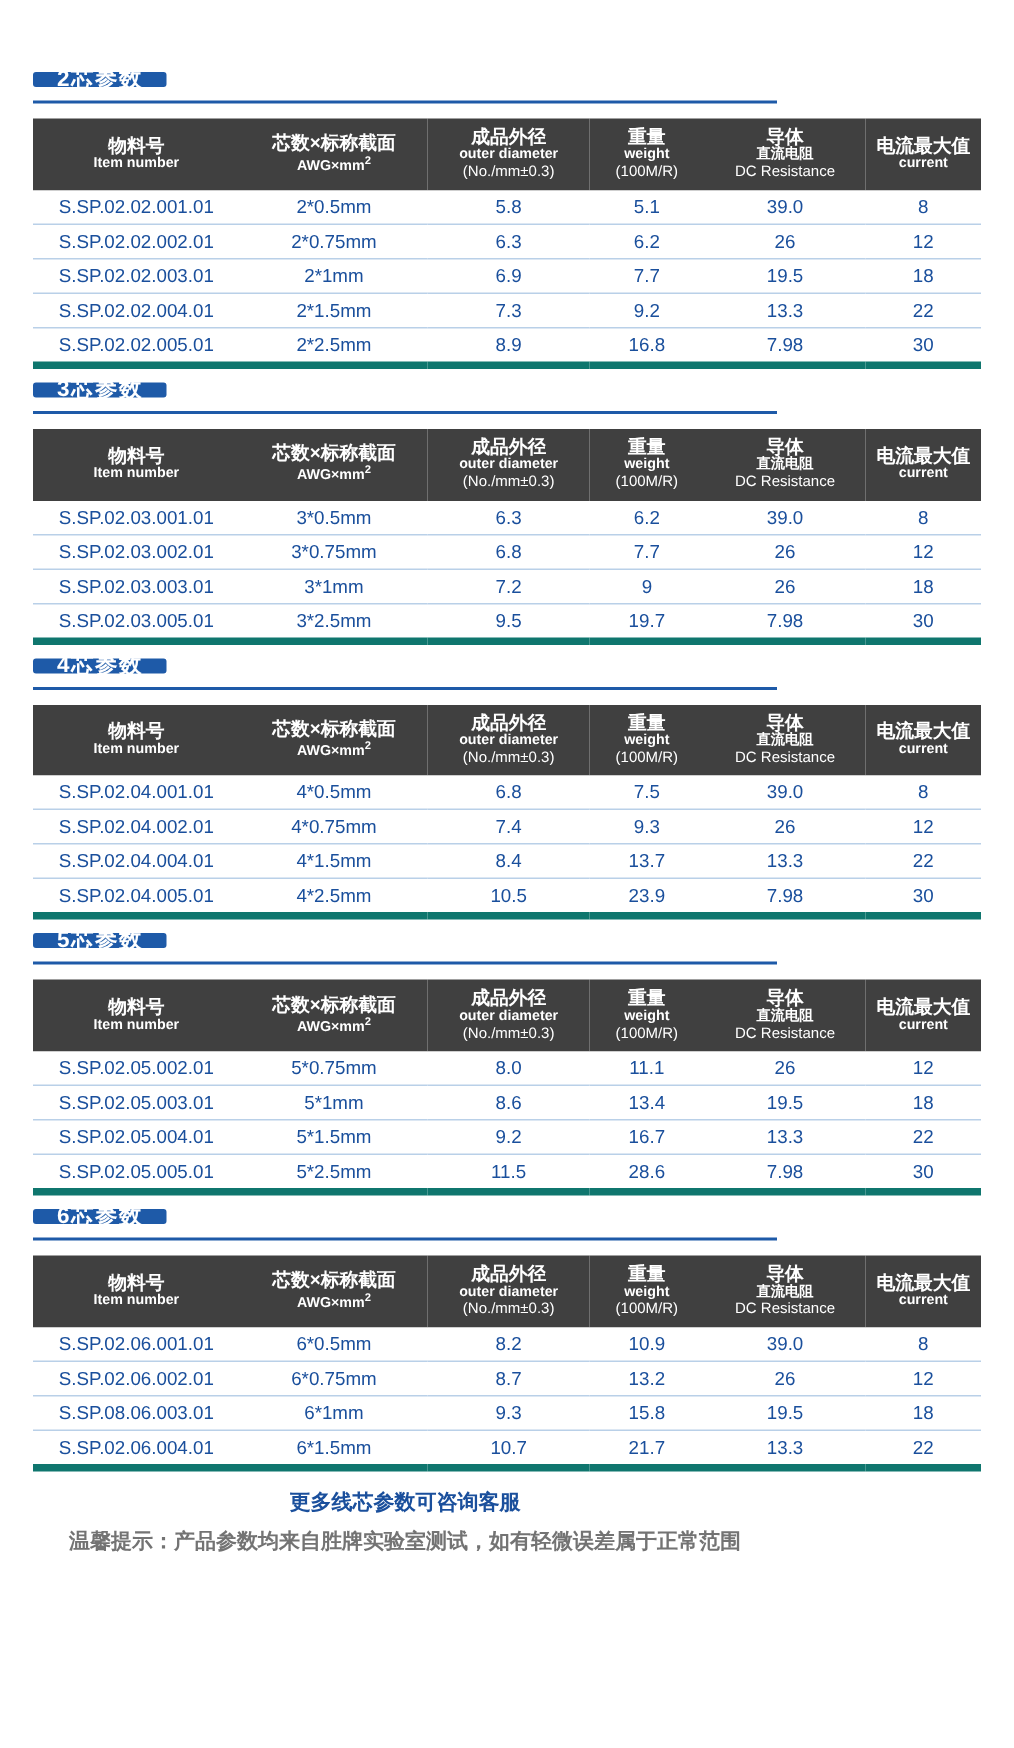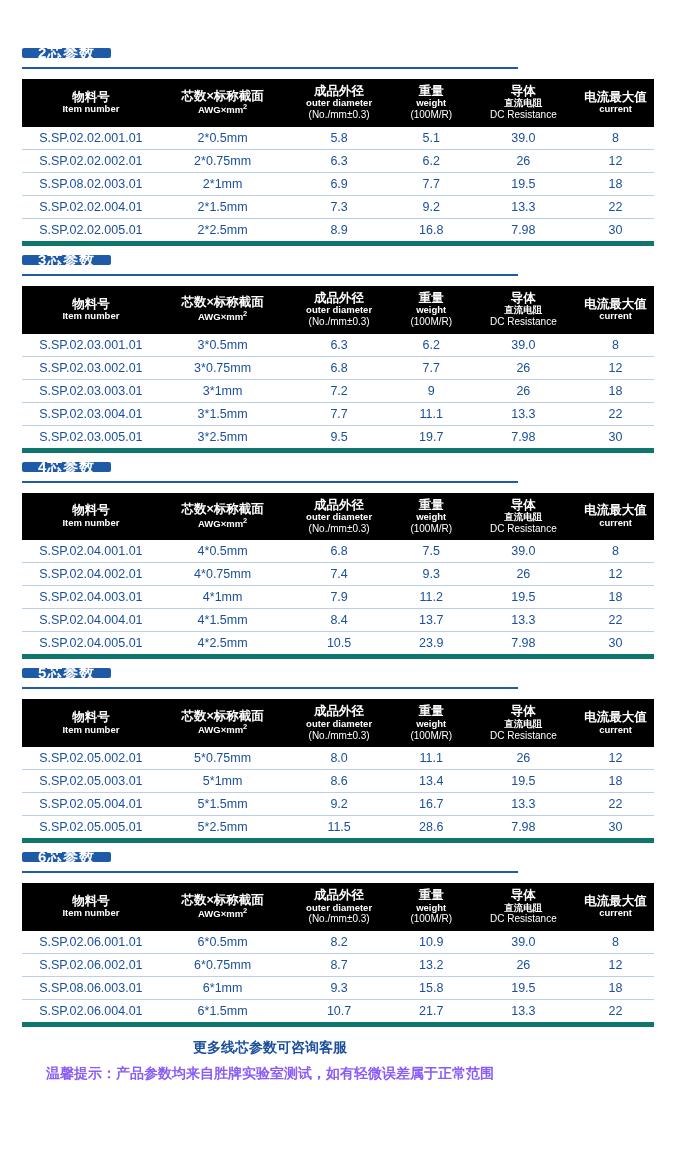--- a/index.html
+++ b/index.html
@@ -42,21 +42,21 @@
     border-bottom: 2px solid #1e5aa8;
     line-height: 0;
     margin-bottom: 10px;
   }
   table.spec {
     border-collapse: collapse;
     width: 632px;
     table-layout: fixed;
   }
   table.spec thead th {
-    background: #000000;
+    background: #404040;
     color: #ffffff;
     font-weight: bold;
     padding: 5px 2px 6px 2px;
     vertical-align: middle;
     line-height: 1.15;
   }
   .th-cn {
     display: block;
     font-size: 12.5px;
     font-weight: bold;
@@ -93,21 +93,21 @@
     margin-top: 12px;
   }
   .footer-line1 {
     font-size: 14px;
     color: #1a4f9c;
     font-weight: bold;
     margin-bottom: 8px;
   }
   .footer-line2 {
     font-size: 14px;
-    color: #8b5cf6;
+    color: #737373;
     font-weight: bold;
   }
   sup { font-size: 7.5px; }
 </style>
 </head>
 <body>
 
 <div class="page">
   <div id="sections-root">
       <div class="section">
@@ -155,21 +155,21 @@
             </tr>
             <tr>
               <td class="col-item">S.SP.02.02.002.01</td>
               <td class="col-awg">2*0.75mm</td>
               <td class="col-od">6.3</td>
               <td class="col-wt">6.2</td>
               <td class="col-dc">26</td>
               <td class="col-cur">12</td>
             </tr>
             <tr>
-              <td class="col-item">S.SP.08.02.003.01</td>
+              <td class="col-item">S.SP.02.02.003.01</td>
               <td class="col-awg">2*1mm</td>
               <td class="col-od">6.9</td>
               <td class="col-wt">7.7</td>
               <td class="col-dc">19.5</td>
               <td class="col-cur">18</td>
             </tr>
             <tr>
               <td class="col-item">S.SP.02.02.004.01</td>
               <td class="col-awg">2*1.5mm</td>
               <td class="col-od">7.3</td>
@@ -241,28 +241,20 @@
             </tr>
             <tr>
               <td class="col-item">S.SP.02.03.003.01</td>
               <td class="col-awg">3*1mm</td>
               <td class="col-od">7.2</td>
               <td class="col-wt">9</td>
               <td class="col-dc">26</td>
               <td class="col-cur">18</td>
             </tr>
             <tr>
-              <td class="col-item">S.SP.02.03.004.01</td>
-              <td class="col-awg">3*1.5mm</td>
-              <td class="col-od">7.7</td>
-              <td class="col-wt">11.1</td>
-              <td class="col-dc">13.3</td>
-              <td class="col-cur">22</td>
-            </tr>
-            <tr>
               <td class="col-item">S.SP.02.03.005.01</td>
               <td class="col-awg">3*2.5mm</td>
               <td class="col-od">9.5</td>
               <td class="col-wt">19.7</td>
               <td class="col-dc">7.98</td>
               <td class="col-cur">30</td>
             </tr>
           </tbody>
         </table>
       </div>
@@ -309,28 +301,20 @@
               <td class="col-dc">39.0</td>
               <td class="col-cur">8</td>
             </tr>
             <tr>
               <td class="col-item">S.SP.02.04.002.01</td>
               <td class="col-awg">4*0.75mm</td>
               <td class="col-od">7.4</td>
               <td class="col-wt">9.3</td>
               <td class="col-dc">26</td>
               <td class="col-cur">12</td>
-            </tr>
-            <tr>
-              <td class="col-item">S.SP.02.04.003.01</td>
-              <td class="col-awg">4*1mm</td>
-              <td class="col-od">7.9</td>
-              <td class="col-wt">11.2</td>
-              <td class="col-dc">19.5</td>
-              <td class="col-cur">18</td>
             </tr>
             <tr>
               <td class="col-item">S.SP.02.04.004.01</td>
               <td class="col-awg">4*1.5mm</td>
               <td class="col-od">8.4</td>
               <td class="col-wt">13.7</td>
               <td class="col-dc">13.3</td>
               <td class="col-cur">22</td>
             </tr>
             <tr>

